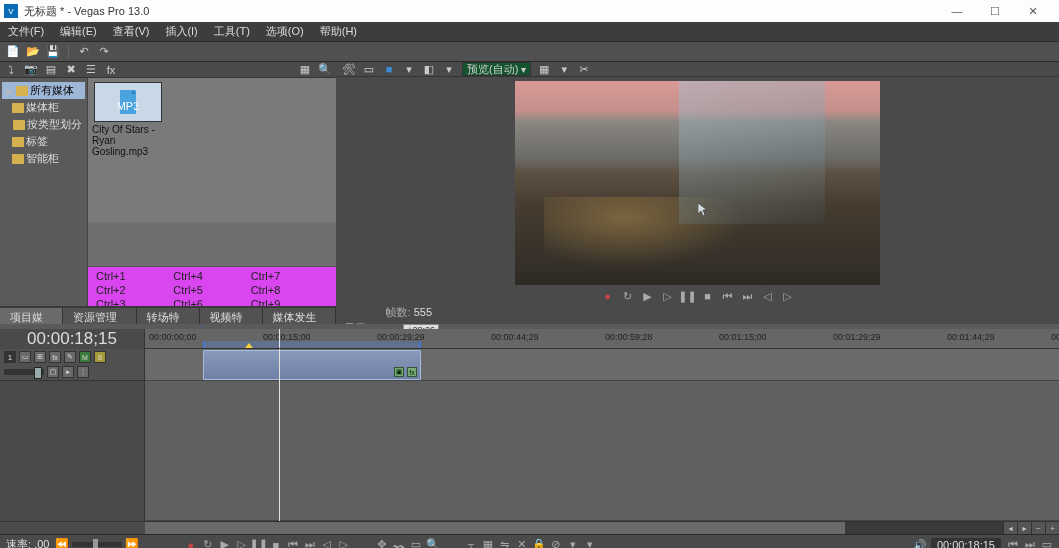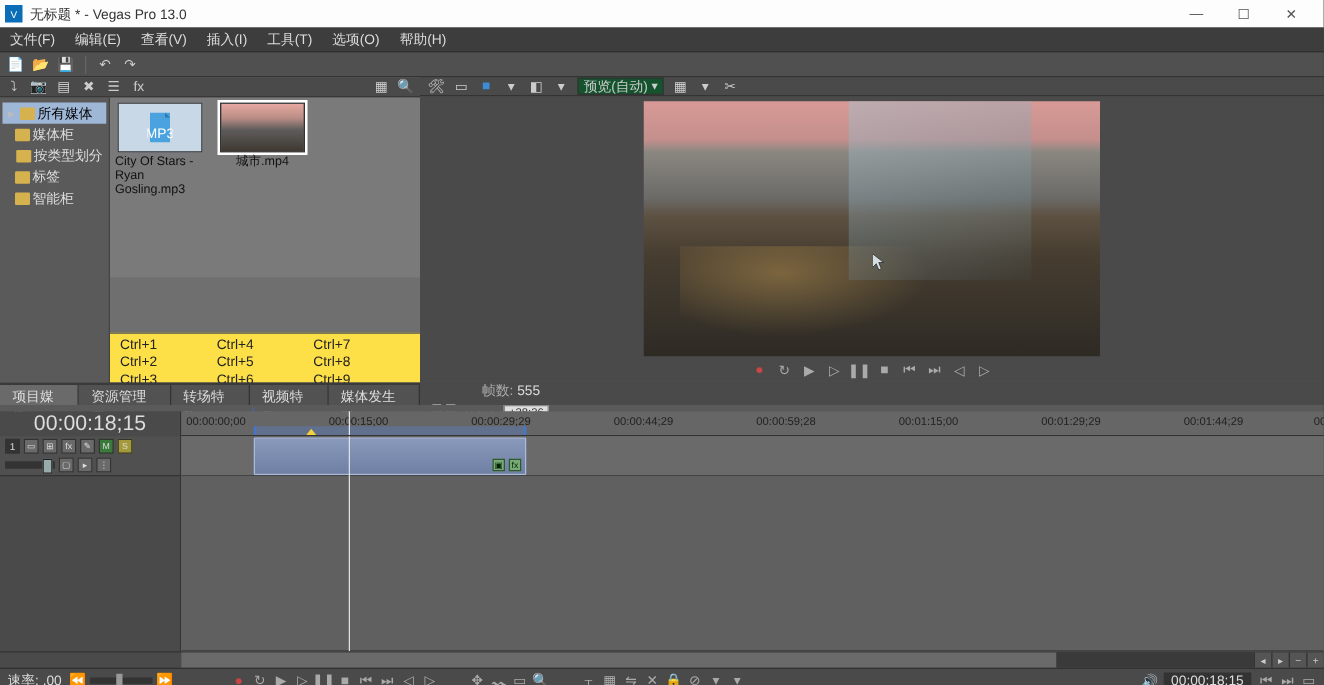--- a/index.html
+++ b/index.html
@@ -33,21 +33,21 @@
 .tree .treenode .folder { width:12px;height:10px; background:#d6b24f; border-radius:1px;}
 .tree .treenode.sel { background:#9fb7d6; color:#000;}
 .tree .exp { color:#bbb; width:10px; text-align:center;}
 .thumbs { flex:1; background:#7a7a7a; padding:4px; display:flex; gap:10px; align-content:flex-start;}
 .thumb { width:72px; display:flex; flex-direction:column; align-items:center; gap:2px; }
 .thumb .timg { width:68px; height:40px; background:#99c1e0; border:1px solid #333; display:flex;align-items:center;justify-content:center;}
 .thumb.sel .timg { outline:2px solid #fff; }
 .thumb .timg.city { background: linear-gradient(to bottom, #e8a9a1 0%, #b98d85 30%, #5e5c5b 55%, #3e3830 100%);}
 .thumb .tcap { font-size:10px; color:#111; text-align:left; line-height:11px;}
 .addtag { height:16px; background:#8a8a8a; margin:0 6px 4px 6px; color:#aaa; padding:1px 4px; font-style:italic; font-size:10px;}
-.shortcuts { height:40px; padding:2px 8px; display:grid; grid-template-columns: repeat(3, 1fr); font-size:10px; color:#222; background:#fde047; border-top:1px solid #555;margin-top:44px;}
+.shortcuts { height:40px; padding:2px 8px; display:grid; grid-template-columns: repeat(3, 1fr); font-size:10px; color:#222; background:#d946ef; border-top:1px solid #555;margin-top:44px;}
 .shortcuts div { padding:1px 0;}
 .vidinfo { height:16px; background:#6a6a6a; color:#ddd; padding:2px 6px; font-size:10px; border-top:1px solid #444;}
 .tabs { height:18px; background:#3a3a3a; display:flex; align-items:flex-end; padding-left:0;}
 .tabs .tab { padding:2px 10px; background:#525252; color:#ddd; font-size:11px; border-right:1px solid #333; height:16px;}
 .tabs .tab.active { background:#6a6a6a; }
 
 
 .rightpanel { flex:1; display:flex; flex-direction:column; background:#4a4a4a;}
 .prevtoolbar { height:18px; background:#4a4a4a; border-bottom:1px solid #333; display:flex; align-items:center; padding:0 6px; gap:6px; color:#ccc;}
 .prevtoolbar .combo { background:#14532d; border:1px solid #333; padding:0 4px; height:14px; display:flex; align-items:center; font-size:10px;}
@@ -190,24 +190,20 @@
           <div class="thumb">
             <div class="timg" style="background:#c8d8e6;">
               <svg width="20" height="24" viewBox="0 0 20 24">
                   <rect x="2" y="0" width="16" height="24" fill="#4aa3df"></rect>
                   <polygon points="14,0 18,4 14,4" fill="#2a7ab5"></polygon>
                   <text x="10" y="20" text-anchor="middle" fill="#fff" font-size="5">MP3</text>
                 </svg>
             </div>
             <div class="tcap">City Of Stars - Ryan Gosling.mp3</div>
           </div>
-          <div class="thumb sel">
-            <div class="timg city"></div>
-            <div class="tcap">城市.mp4</div>
-          </div>
         </div>
         <div class="shortcuts">
           <div>Ctrl+1</div>
           <div>Ctrl+4</div>
           <div>Ctrl+7</div>
           <div>Ctrl+2</div>
           <div>Ctrl+5</div>
           <div>Ctrl+8</div>
           <div>Ctrl+3</div>
           <div>Ctrl+6</div>

